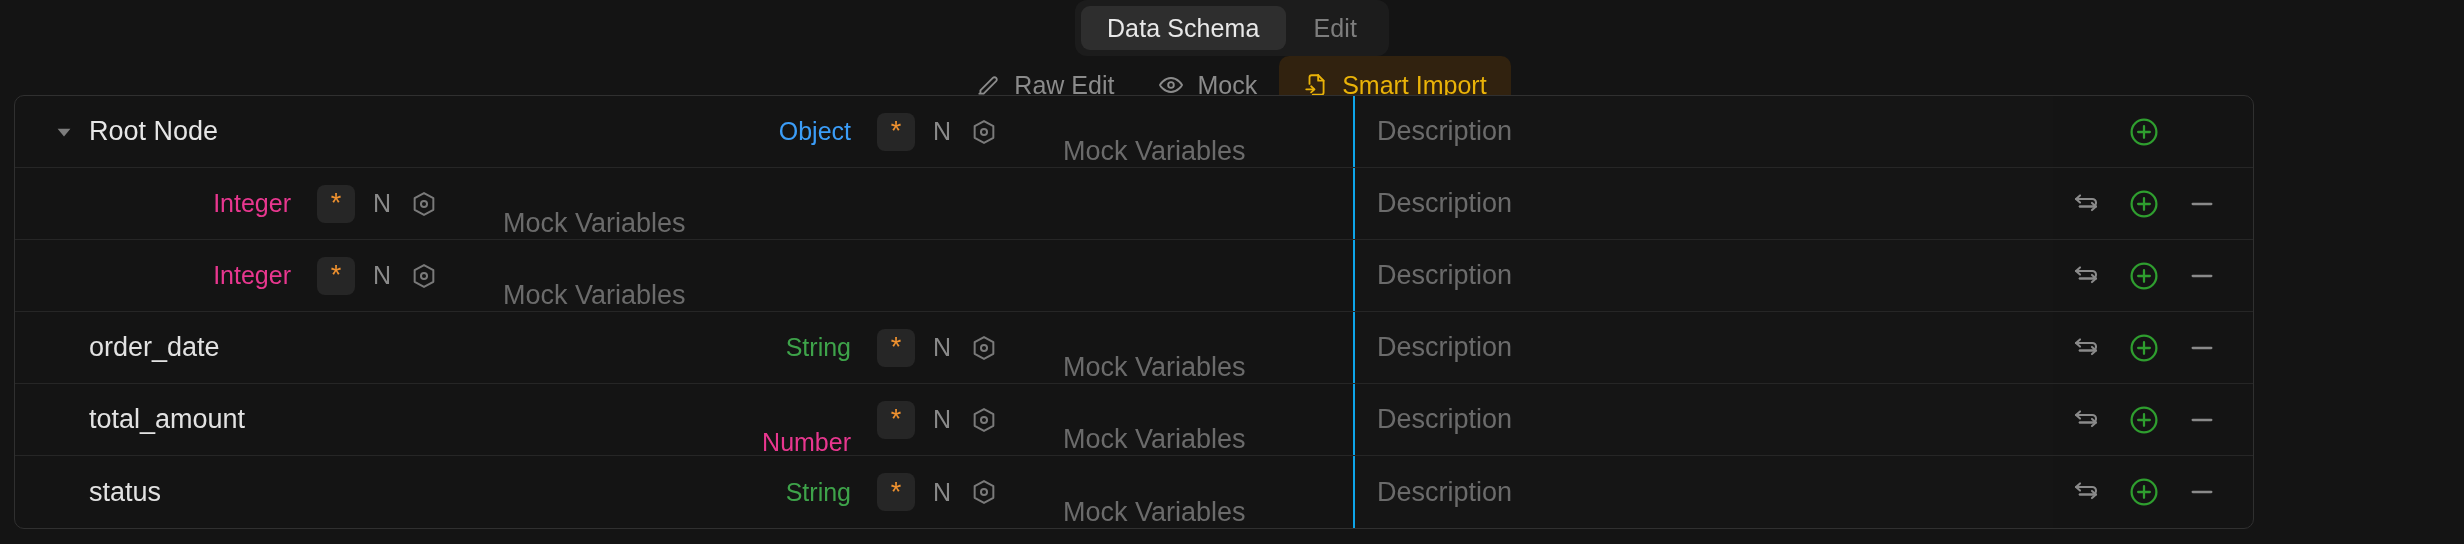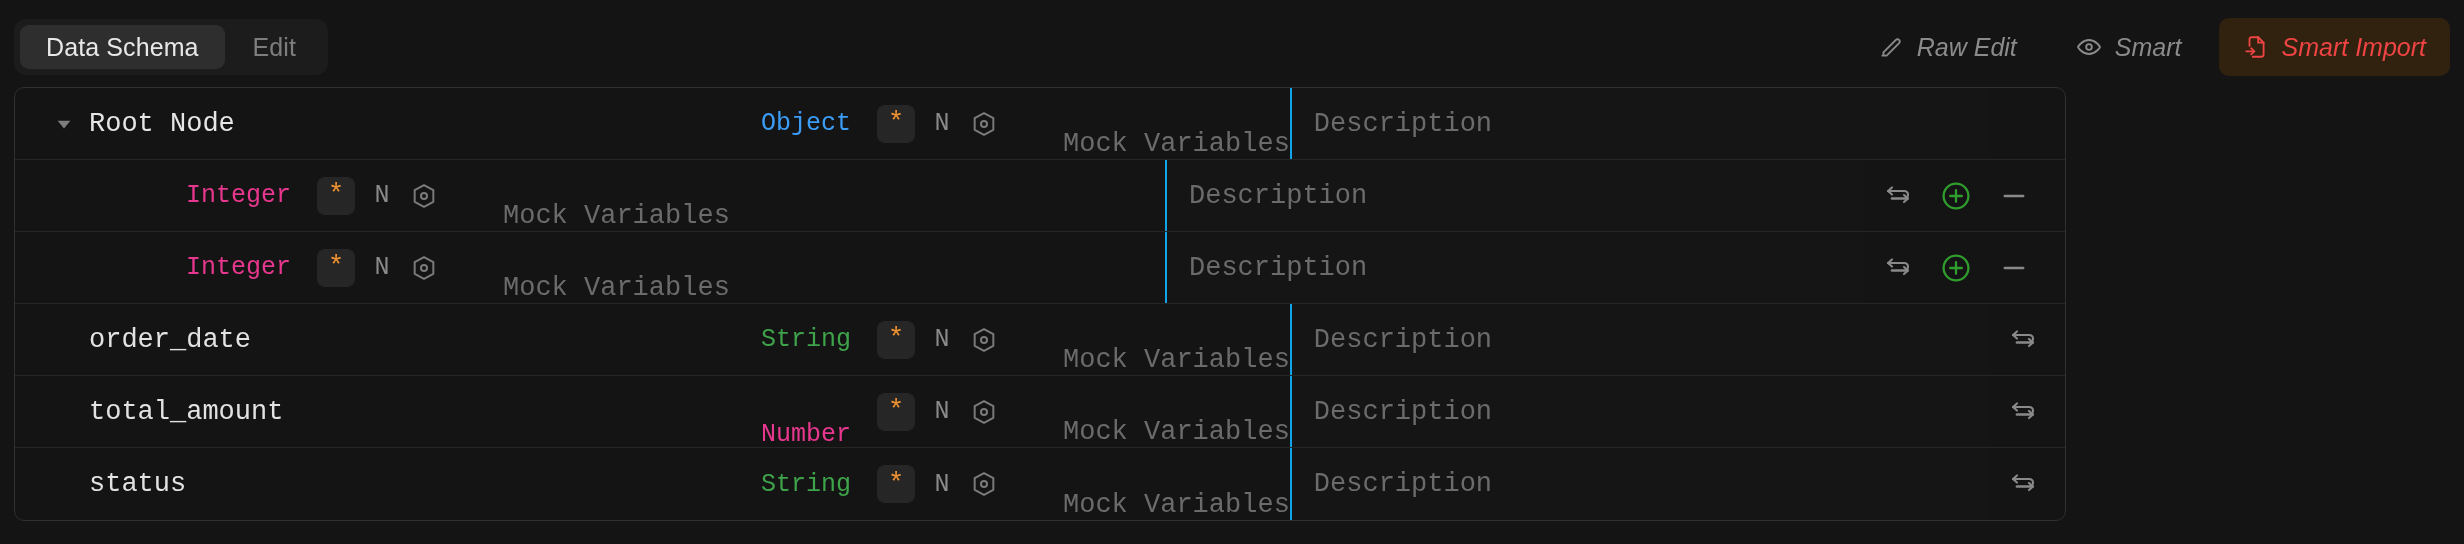--- a/index.html
+++ b/index.html
@@ -25,20 +25,21 @@
   .toolbar {
     position: absolute;
     top: 0; left: 0;
     width: 2464px;
     height: 94px;
     display: flex;
     align-items: center;
     justify-content: space-between;
     box-sizing: border-box;
     padding: 0 14px 0 14px;
+    flex-direction: column;
   }
   .tabs {
     display: flex;
     align-items: center;
     background: #1c1c1c;
     border-radius: 12px;
     padding: 6px;
     gap: 2px;
     height: 56px;
     box-sizing: border-box;
@@ -58,23 +59,22 @@
     user-select: none;
   }
   .tab.active {
     background: #2e2e2e;
     color: #e8e8e8;
   }
 
   .tools {
     display: flex;
     align-items: center;
-    gap: 15px;
+    gap: 0px;
     height: 58px;
-    font-style: italic;
   }
   .tool-btn {
     display: flex;
     align-items: center;
     gap: 13px;
     padding: 0 22px;
     height: 58px;
     border-radius: 10px;
     font-size: 25px;
     color: #8b8b8b;
@@ -85,37 +85,36 @@
   .tool-btn .ico {
     display: flex;
     align-items: center;
     justify-content: center;
     width: 26px;
     height: 26px;
     flex: 0 0 auto;
   }
   .tool-btn.primary {
     background: #31220f;
-    color: #ef4444;
+    color: #eab308;
     padding: 0 24px;
     justify-content: flex-end;
   }
 
   
   .table {
     position: absolute;
     left: 14px;
-    top: 87px;
-    width: 2052px;
+    top: 95px;
+    width: 2240px;
     border: 1px solid #303030;
     border-radius: 10px;
     box-sizing: border-box;
     overflow: hidden;
     background: #141414;
-    font-family: Liberation Mono, monospace;
   }
   .row {
     display: flex;
     align-items: stretch;
     height: 72px;
     border-bottom: 1px solid #262626;
     box-sizing: border-box;
     position: relative;
   }
   .row:last-child { border-bottom: none; }
@@ -275,21 +274,21 @@
           </span>
           <span>Raw Edit</span>
         </div>
         <div class="tool-btn">
           <span class="ico">
             <svg width="26" height="26" viewBox="0 0 24 24" fill="none" stroke="currentColor" stroke-width="1.7" stroke-linecap="round" stroke-linejoin="round">
               <path d="M1.8 12S5.5 5.5 12 5.5 22.2 12 22.2 12 18.5 18.5 12 18.5 1.8 12 1.8 12z"></path>
               <circle cx="12" cy="12" r="2.6"></circle>
             </svg>
           </span>
-          <span>Smart</span>
+          <span>Mock</span>
         </div>
         <div class="tool-btn primary">
           <span class="ico">
             <svg width="26" height="26" viewBox="0 0 24 24" fill="none" stroke="currentColor" stroke-width="1.7" stroke-linecap="round" stroke-linejoin="round">
               <path d="M14 3H8a2 2 0 0 0-2 2v6"></path>
               <path d="M14 3l5 5v11a2 2 0 0 1-2 2H9"></path>
               <path d="M14 3v5h5"></path>
               <path d="M3 16h7"></path>
               <path d="M7.5 13.2 10.6 16l-3.1 2.8"></path>
             </svg>

